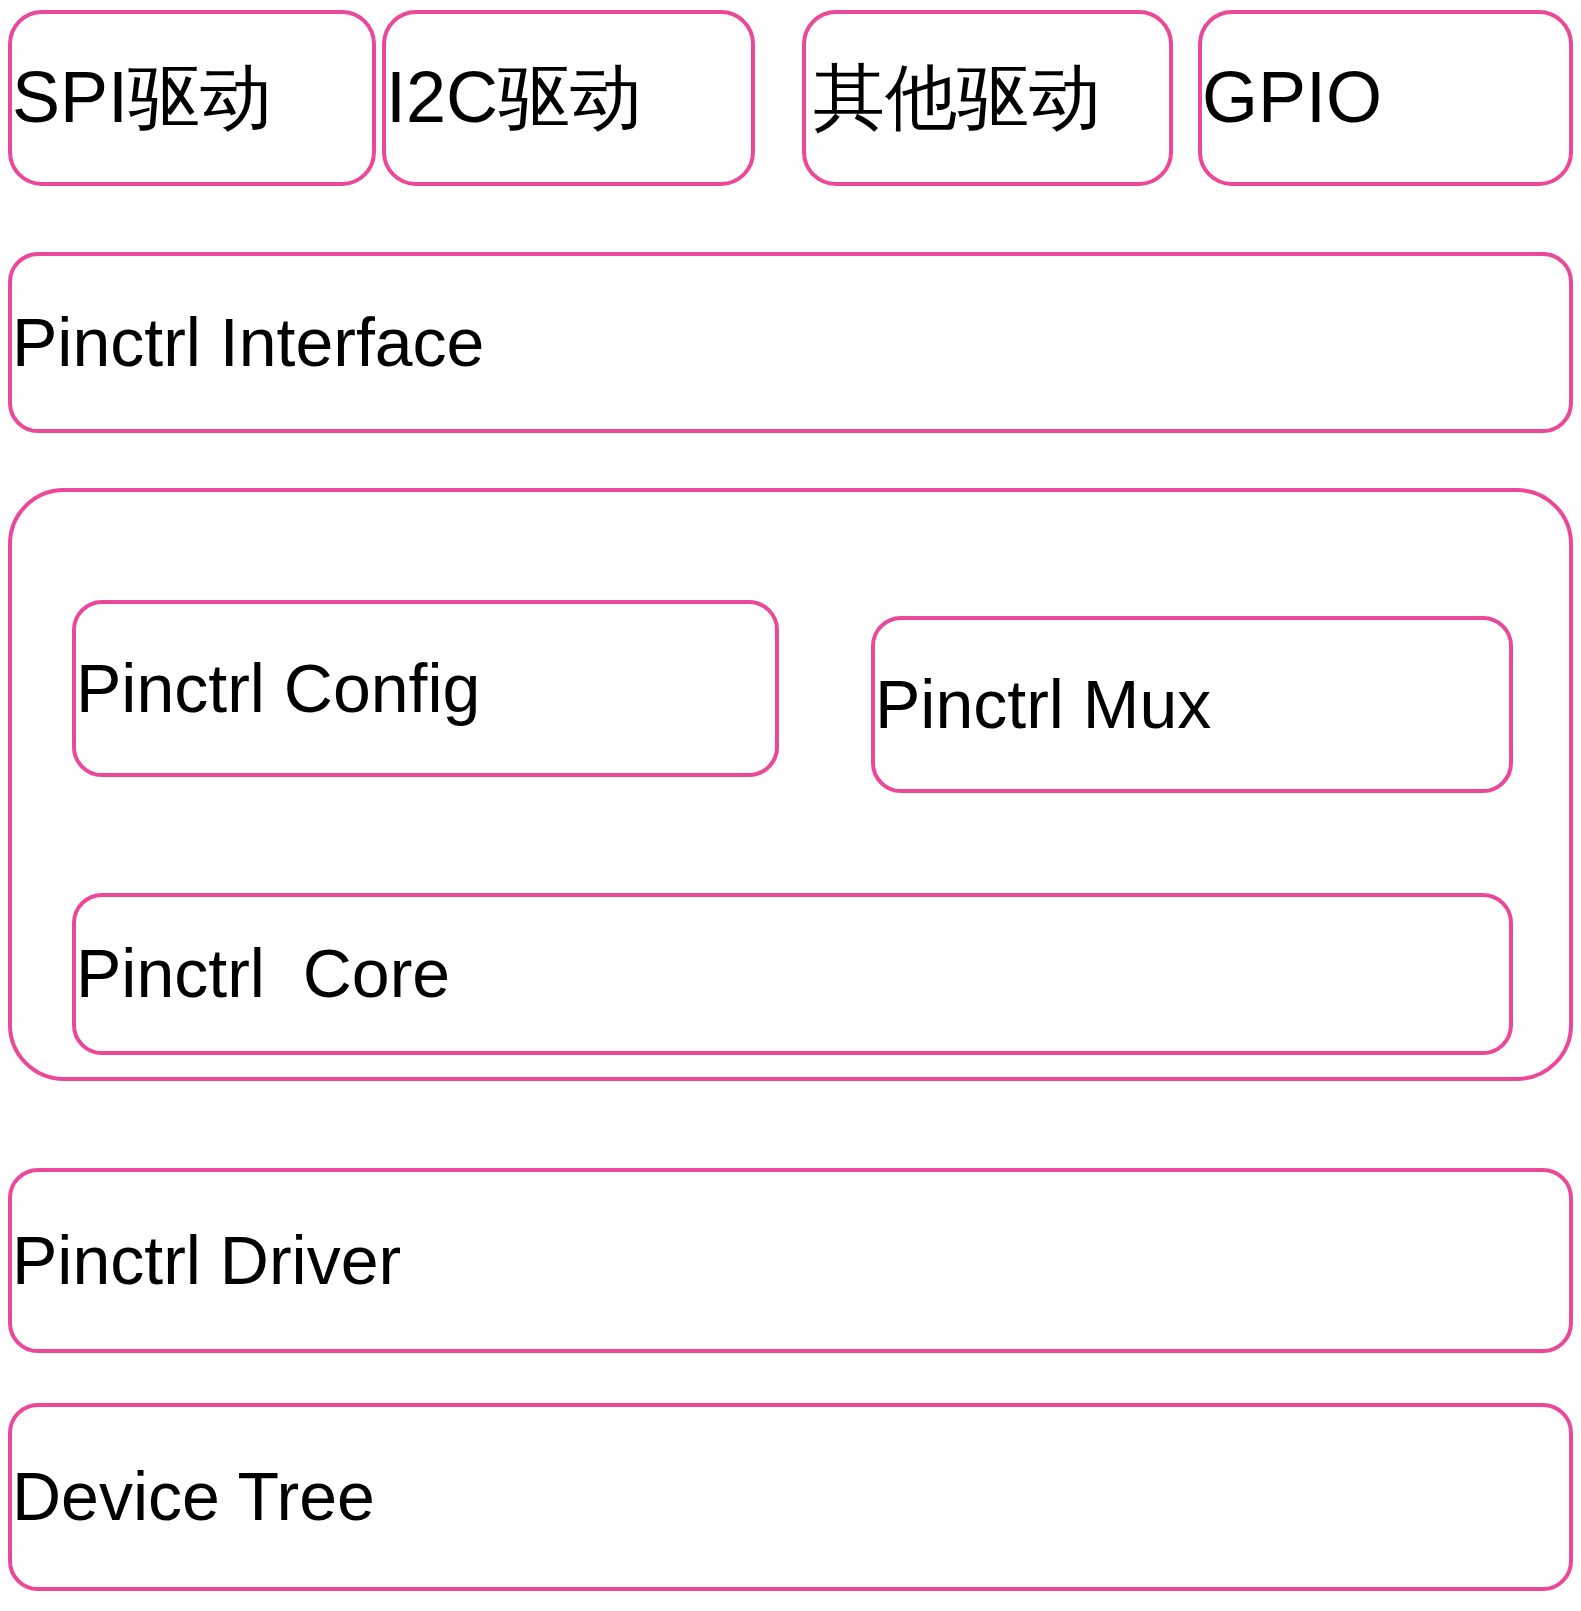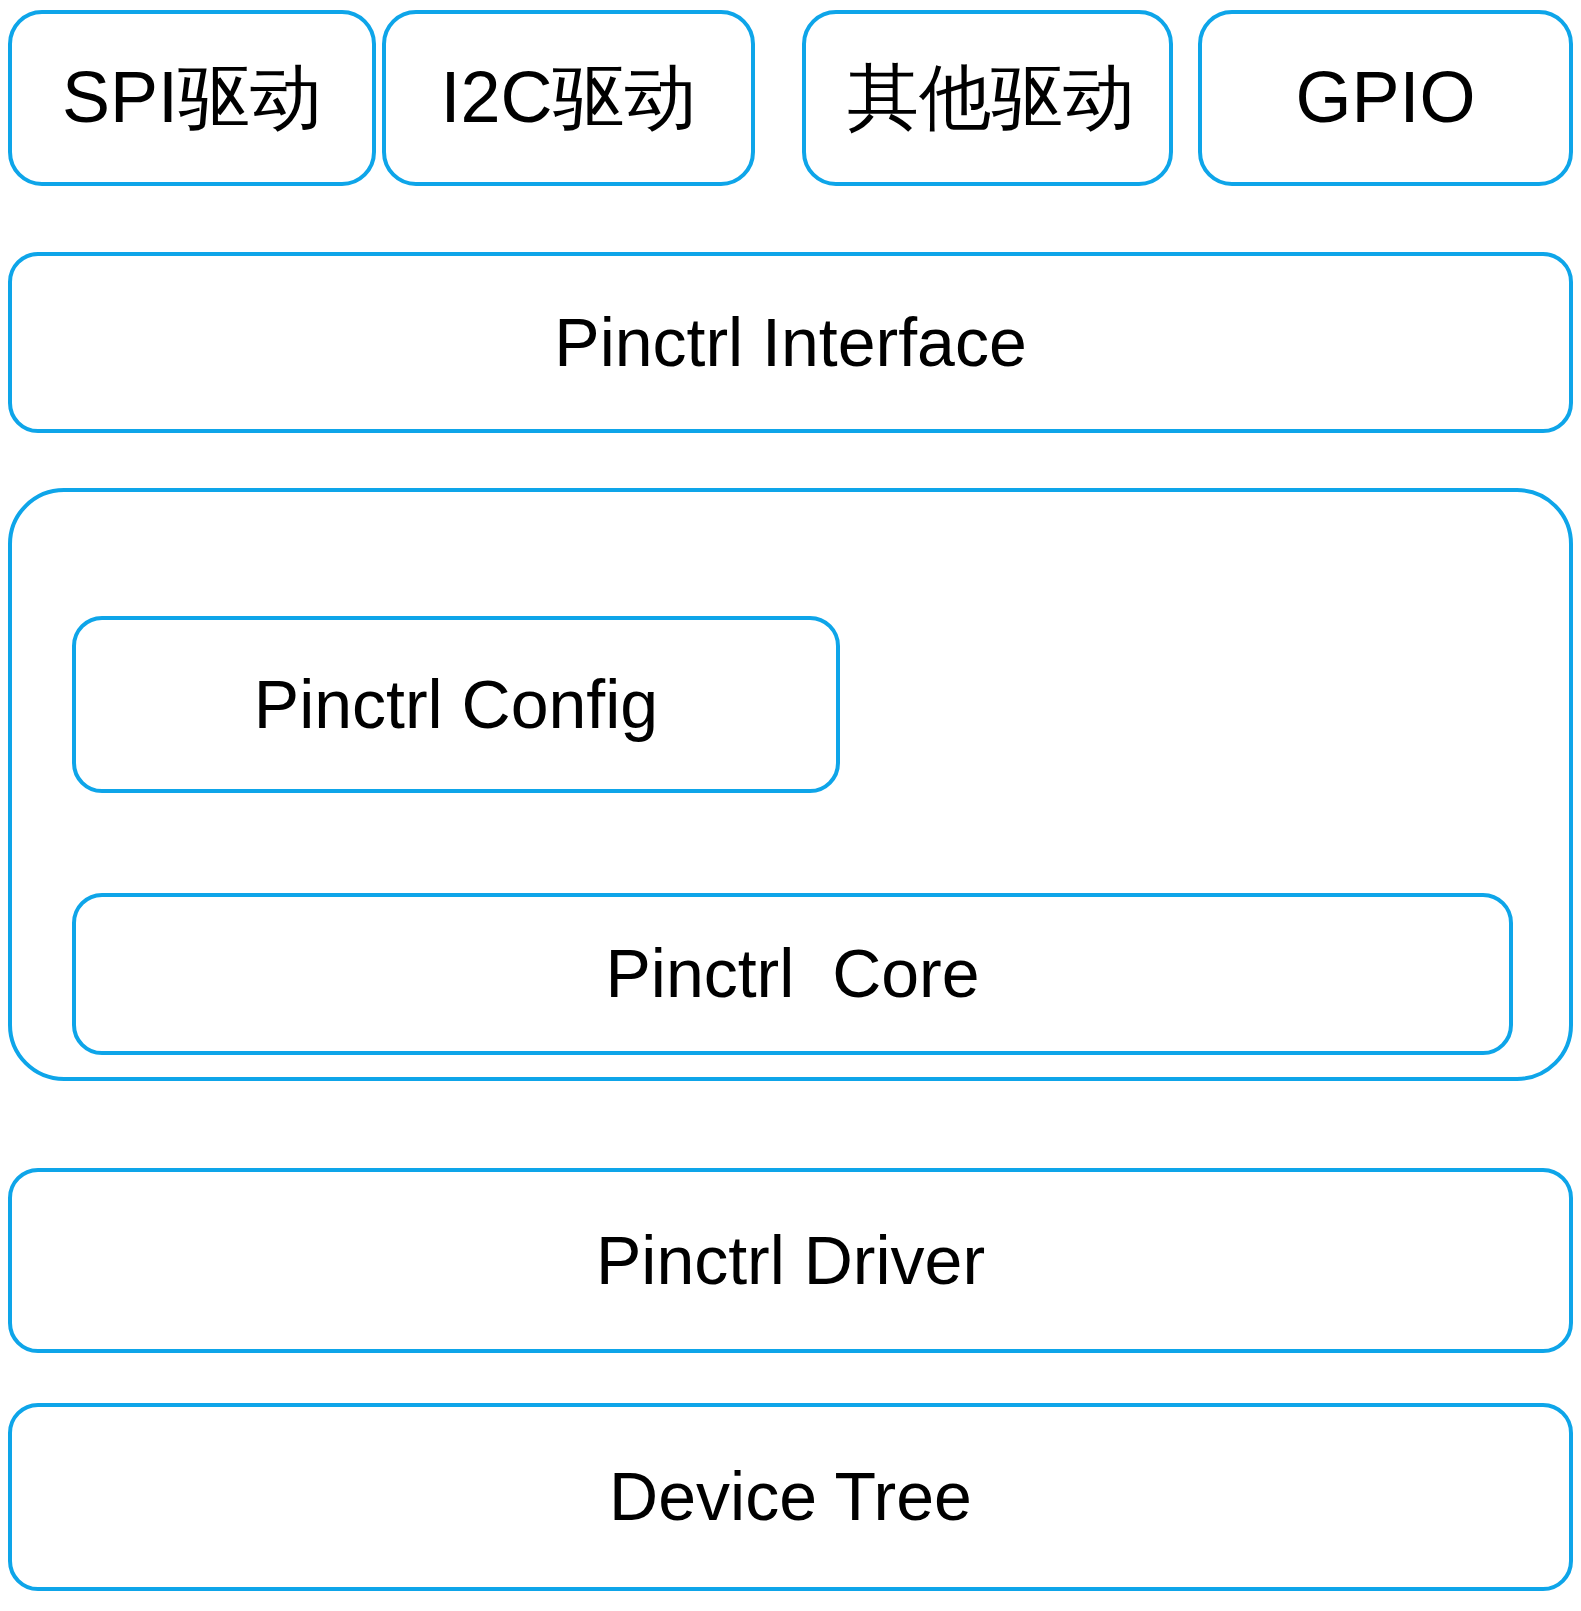--- a/index.html
+++ b/index.html
@@ -14,25 +14,24 @@
     position: relative;
     width: 1581px;
     height: 1611px;
     background: #ffffff;
     overflow: hidden;
   }
   .box {
     position: absolute;
     box-sizing: border-box;
     background: #ffffff;
-    border: 4px solid #0ea5e9;
+    border: 4px solid #ec4899;
     border-radius: 34px;
     display: flex;
     align-items: center;
-    justify-content: center;
   }
   .box-label {
     color: #000000;
     white-space: pre;
     line-height: 1.05;
     text-align: center;
     font-weight: 400;
   }
 
   
@@ -74,22 +73,22 @@
     font-size: 68px;
     text-align: center;
     white-space: pre;
     color: #000000;
   }
   .sub-box {
     border-radius: 30px;
   }
   #box-config {
     left: 60px;
-    top: 124px;
-    width: 768px;
+    top: 108px;
+    width: 707px;
     height: 177px;
   }
   #box-mux {
     left: 859px;
     top: 124px;
     width: 642px;
     height: 177px;
   }
   #box-core {
     left: 60px;
@@ -138,20 +137,23 @@
 
   <div class="box" id="box-interface">
     <span class="box-label">Pinctrl Interface</span>
   </div>
 
   <div class="box" id="box-framework">
 
     <div class="box sub-box" id="box-config">
       <span class="box-label">Pinctrl Config</span>
     </div>
+    <div class="box sub-box" id="box-mux">
+      <span class="box-label">Pinctrl Mux</span>
+    </div>
     <div class="box sub-box" id="box-core">
       <span class="box-label">Pinctrl  Core</span>
     </div>
   </div>
 
   <div class="box" id="box-devicetree">
     <span class="box-label">Device Tree</span>
   </div>
 
   <div class="box" id="box-driver">

